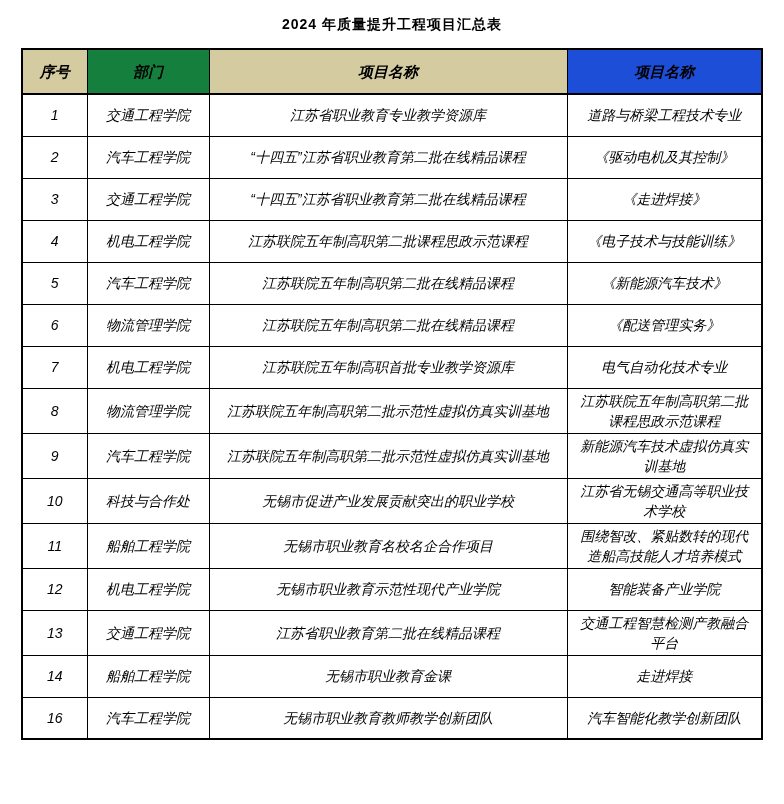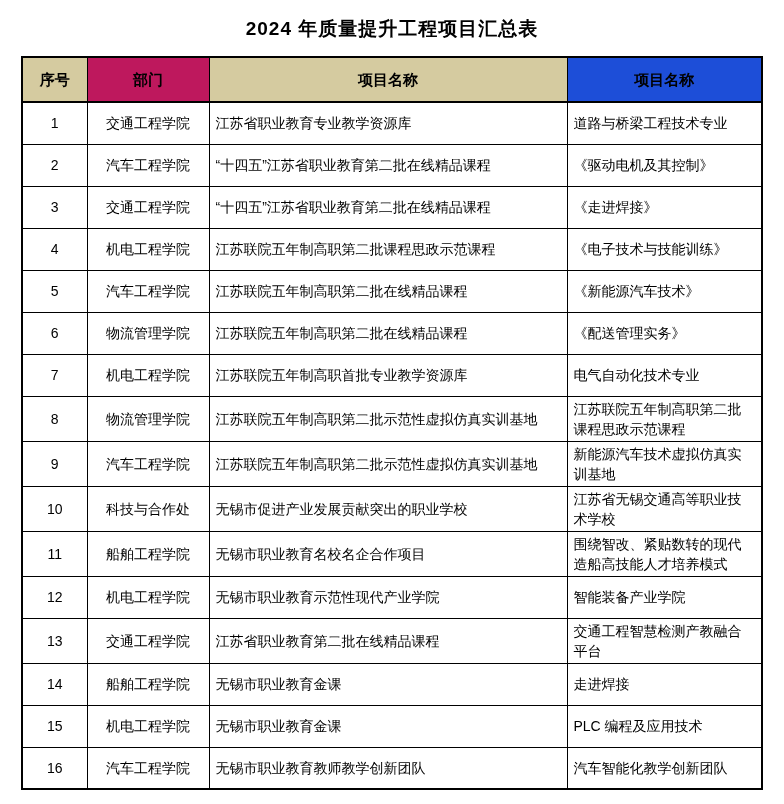--- a/index.html
+++ b/index.html
@@ -12,31 +12,32 @@
   .page {
     width: 784px;
     height: 804px;
     background: #ffffff;
     box-sizing: border-box;
     padding-top: 16px;
     overflow: hidden;
   }
   .doc-title {
     text-align: center;
-    font-size: 19px;
+    font-size: 14px;
     font-weight: bold;
     letter-spacing: 1px;
     margin: 0 0 14px 0;
     color: #000000;
   }
   table.summary {
     width: 740px;
     margin: 12px auto;
     border-collapse: collapse;
     table-layout: fixed;
+    font-style: italic;
   }
   table.summary col.c-no   { width: 65px; }
   table.summary col.c-dept { width: 122px; }
   table.summary col.c-cat  { width: 358px; }
   table.summary col.c-name { width: 195px; }
 
   table.summary th,
   table.summary td {
     border: 1px solid #000000;
     font-size: 14px;
@@ -56,40 +57,40 @@
     font-size: 15px;
     text-align: center;
     height: 45px;
     border-bottom: 2px solid #000000;
   }
   table.summary tbody td {
     height: 42px;
     background: #ffffff;
   }
   td.cell-no, td.cell-dept { text-align: center; }
-  td.cell-cat, td.cell-name { text-align: left; padding-left: 7px; }
+  td.cell-cat, td.cell-name { text-align: center; padding-left: 7px; }
 </style>
 </head>
 <body>
 
 <div class="page">
 
   <h1 class="doc-title">2024 年质量提升工程项目汇总表</h1>
 
   <table class="summary">
     <colgroup>
       <col class="c-no">
       <col class="c-dept">
       <col class="c-cat">
       <col class="c-name">
     </colgroup>
     <thead>
       <tr>
         <th style="background: rgb(213, 203, 160);">序号</th>
-        <th style="background: #be185d;">部门</th>
+        <th style="background: #15803d;">部门</th>
         <th style="background: rgb(213, 203, 160);">项目名称</th>
         <th style="background: #1d4ed8;">项目名称</th>
       </tr>
     </thead>
     <tbody id="table-body">
         <tr>
       <td class="cell-no">1</td>
       <td class="cell-dept">交通工程学院</td>
       <td class="cell-cat">江苏省职业教育专业教学资源库</td>
       <td class="cell-name">道路与桥梁工程技术专业</td>
@@ -166,26 +167,20 @@
       <td class="cell-cat">江苏省职业教育第二批在线精品课程</td>
       <td class="cell-name">交通工程智慧检测产教融合平台</td>
     </tr>
         <tr>
       <td class="cell-no">14</td>
       <td class="cell-dept">船舶工程学院</td>
       <td class="cell-cat">无锡市职业教育金课</td>
       <td class="cell-name">走进焊接</td>
     </tr>
         <tr>
-      <td class="cell-no">15</td>
-      <td class="cell-dept">机电工程学院</td>
-      <td class="cell-cat">无锡市职业教育金课</td>
-      <td class="cell-name">PLC 编程及应用技术</td>
-    </tr>
-        <tr>
       <td class="cell-no">16</td>
       <td class="cell-dept">汽车工程学院</td>
       <td class="cell-cat">无锡市职业教育教师教学创新团队</td>
       <td class="cell-name">汽车智能化教学创新团队</td>
     </tr>
       </tbody>
   </table>
 
 </div>
 

